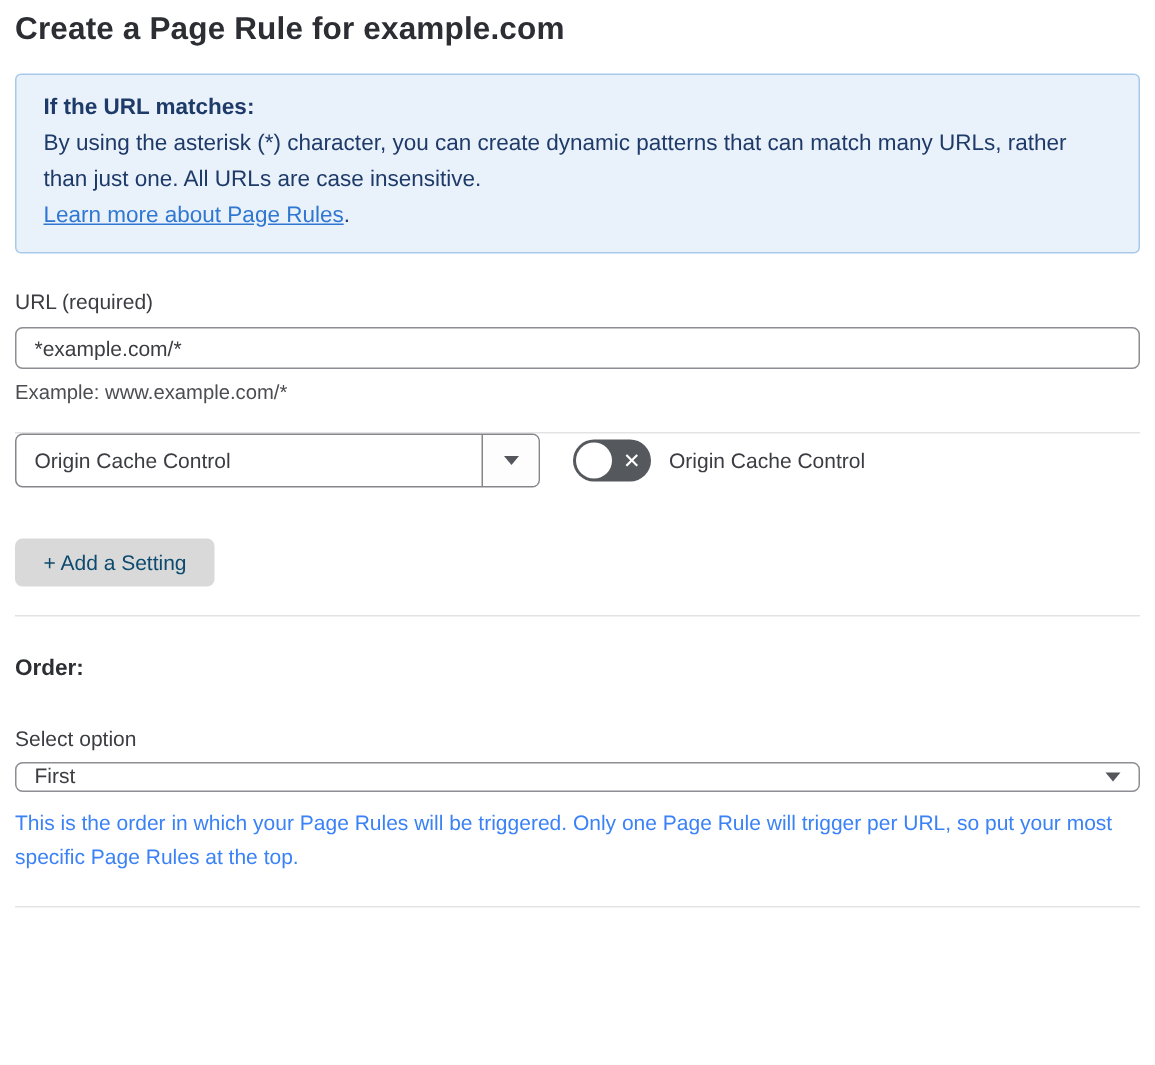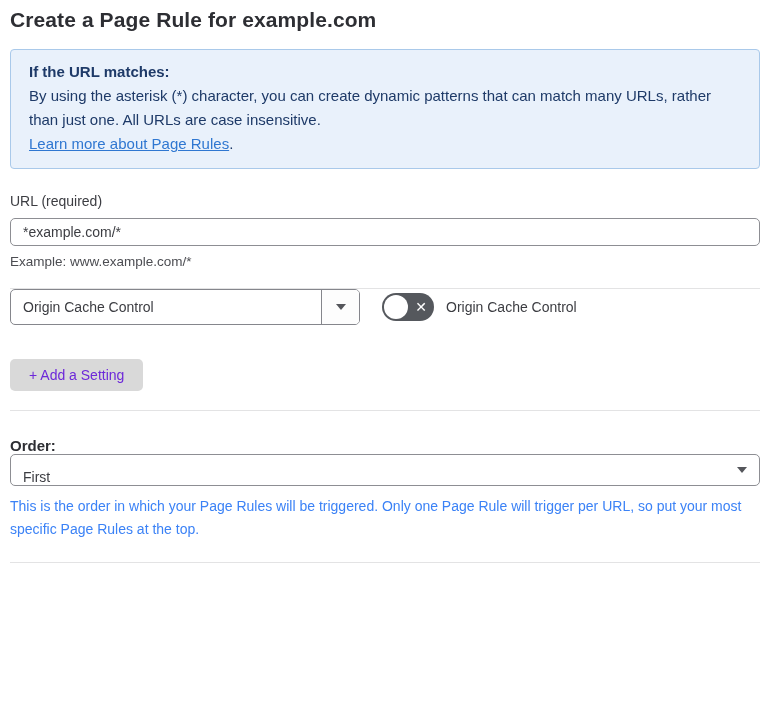--- a/index.html
+++ b/index.html
@@ -153,36 +153,36 @@
   .btn {
     display: inline-block;
     border: none;
     border-radius: 5px;
     font-family: "Liberation Sans", sans-serif;
     font-size: 14px;
     height: 32px;
     padding: 0 19px;
     cursor: pointer;
   }
-  .btn-gray { background: #d9d9d9; color: #6d28d9; }
+  .btn-gray { background: #d9d9d9; color: #0c4a6e; }
 
   .add-setting-btn { margin-top: 34px; }
 
   .order-heading { margin-top: 26px; }
   .select-label { margin-top: 30px; margin-bottom: 8px; }
 
   .full-select {
     position: relative;
     width: 100%;
-    height: 32px;
+    height: 20px;
     border: 1px solid #8d8e93;
     border-radius: 5px;
     background: #ffffff;
     display: flex;
-    align-items: flex-end;
+    align-items: flex-start;
     padding: 0 12px;
     font-size: 14px;
     color: #3c3d42;
     cursor: pointer;
   }
   .full-select .caret-down {
     position: absolute;
     right: 12px;
     top: 50%;
     margin-top: -3px;
@@ -235,20 +235,21 @@
 
     <span class="toggle-label">Origin Cache Control</span>
   </div>
 
   <button class="btn btn-gray add-setting-btn">+ Add a Setting</button>
 
   <hr class="divider">
 
   <h2 class="section-heading order-heading">Order:</h2>
 
+  <label class="field-label select-label">Select option</label>
 
   <div class="full-select">
     <span>First</span>
     <span class="caret-down"></span>
   </div>
 
   <div class="order-helper">This is the order in which your Page Rules will be triggered. Only one Page Rule will trigger per URL, so put your most specific Page Rules at the top.</div>
 
   <hr class="divider footer-divider">
 

